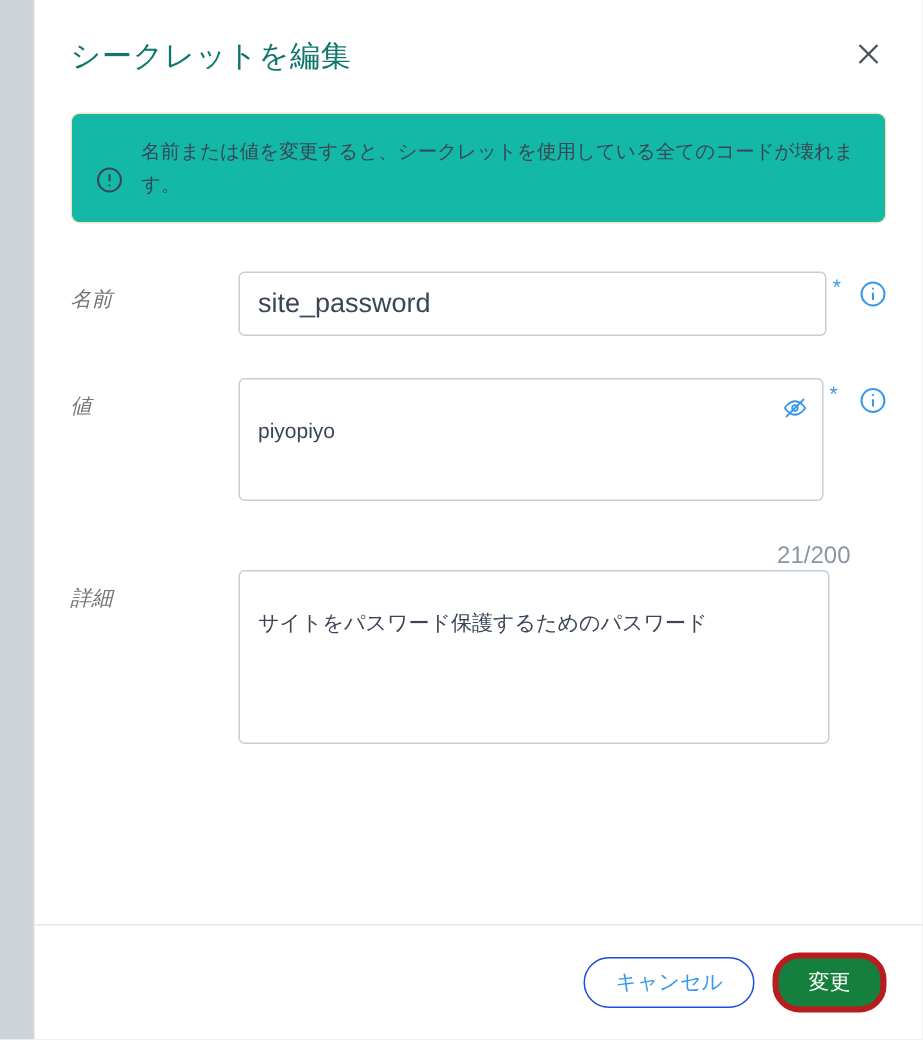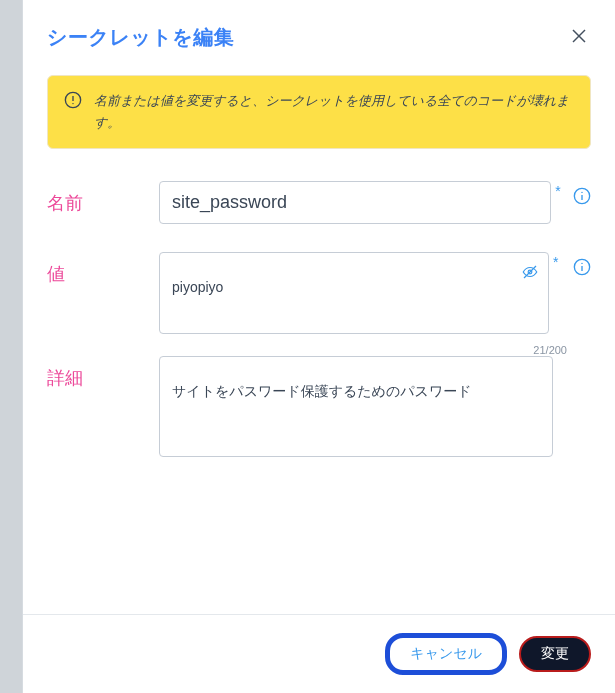--- a/index.html
+++ b/index.html
@@ -28,42 +28,41 @@
       border-left: 1px solid #d6dbe0;
     }
     .dialog-header {
       display: flex;
       align-items: center;
       justify-content: space-between;
       padding: 24px 24px 16px 24px;
     }
     .dialog-title {
       font-size: 20px;
-      font-weight: 700;
-      color: #3b82f6;
+      font-weight: 400;
+      color: #0f766e;
       letter-spacing: 0.5px;
     }
     .close-btn {
       background: none;
       border: none;
       cursor: pointer;
       padding: 4px;
       color: #44505f;
       display: flex;
     }
     .warning-banner {
       margin: 8px 24px 24px 24px;
-      background: #fde047;
+      background: #14b8a6;
       border: 1px solid #f0e6c2;
       border-radius: 6px;
       padding: 14px 16px;
       display: flex;
-      align-items: flex-start;
+      align-items: flex-end;
       gap: 12px;
-      font-style: italic;
     }
     .warning-icon {
       flex-shrink: 0;
       color: #3a4656;
       margin-top: 1px;
     }
     .warning-text {
       font-size: 13px;
       color: #3a4656;
       line-height: 1.7;
@@ -74,23 +73,24 @@
       overflow: auto;
     }
     .form-row {
       display: flex;
       align-items: flex-start;
       margin-bottom: 28px;
     }
     .form-label {
       width: 112px;
       flex-shrink: 0;
-      font-size: 18px;
-      color: #ec4899;
+      font-size: 14px;
+      color: #737373;
       padding-top: 10px;
+      font-style: italic;
     }
     .form-control-wrap {
       flex: 1;
       position: relative;
       display: flex;
       align-items: flex-start;
     }
     .text-input {
       width: 100%;
       padding: 10px 12px;
@@ -107,21 +107,21 @@
       border: 1px solid #c6cdd6;
       border-radius: 4px;
       font-size: 14px;
       color: #3a4656;
       font-family: inherit;
       outline: none;
       resize: none;
       line-height: 1.5;
     }
     .textarea-value { height: 82px; }
-    .textarea-detail { height: 101px; }
+    .textarea-detail { height: 116px; }
     .required-mark {
       color: #3899ec;
       font-size: 14px;
       margin-left: 4px;
       margin-top: 2px;
     }
     .info-icon {
       color: #3899ec;
       margin-left: 2px;
       margin-top: 6px;
@@ -130,49 +130,49 @@
     }
     .eye-icon {
       position: absolute;
       right: 32px;
       top: 11px;
       color: #3899ec;
       cursor: pointer;
     }
     .char-counter {
       text-align: right;
-      font-size: 11px;
+      font-size: 16px;
       color: #8a95a3;
-      margin-top: 6px;
+      margin-top: 23px;
       padding-right: 24px;
     }
     .value-group { margin-bottom: 4px; }
     .dialog-footer {
       display: flex;
       justify-content: flex-end;
       align-items: center;
       gap: 12px;
       padding: 18px 24px;
       border-top: 1px solid #e4e8ec;
     }
     .btn {
       border-radius: 18px;
       padding: 7px 20px;
       font-size: 14px;
       cursor: pointer;
       font-family: inherit;
     }
     .btn-secondary {
       background: #fff;
-      border: 5px solid #1d4ed8;
+      border: 1px solid #1d4ed8;
       color: #3899ec;
     }
     .btn-primary {
-      background: #0f172a;
-      border: 2px solid #b91c1c;
+      background: #15803d;
+      border: 4px solid #b91c1c;
       color: #fff;
     }
     .side-annot {
       width: 22px;
       display: flex;
       flex-direction: column;
       align-items: flex-start;
     }
   </style>
 </head>

